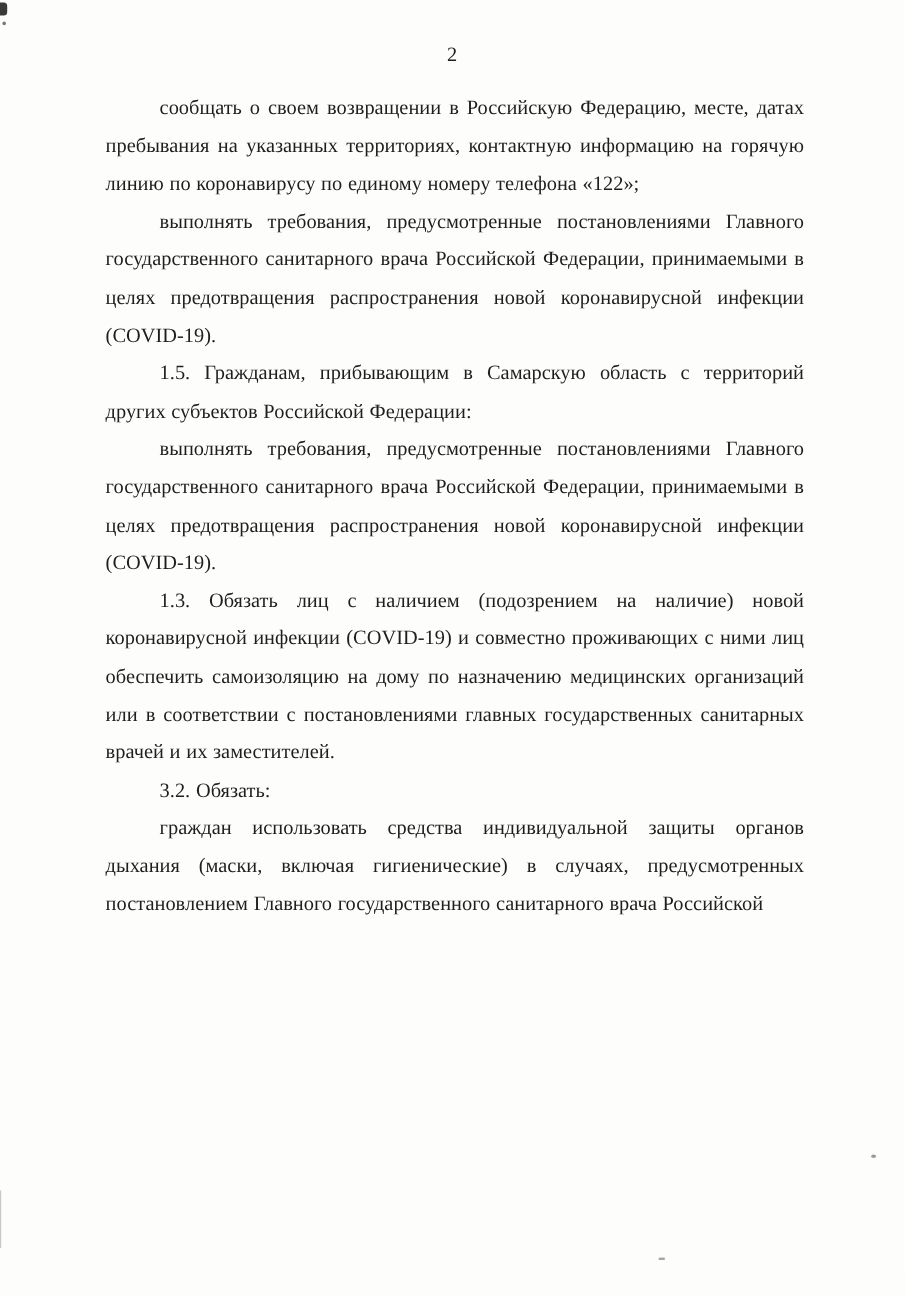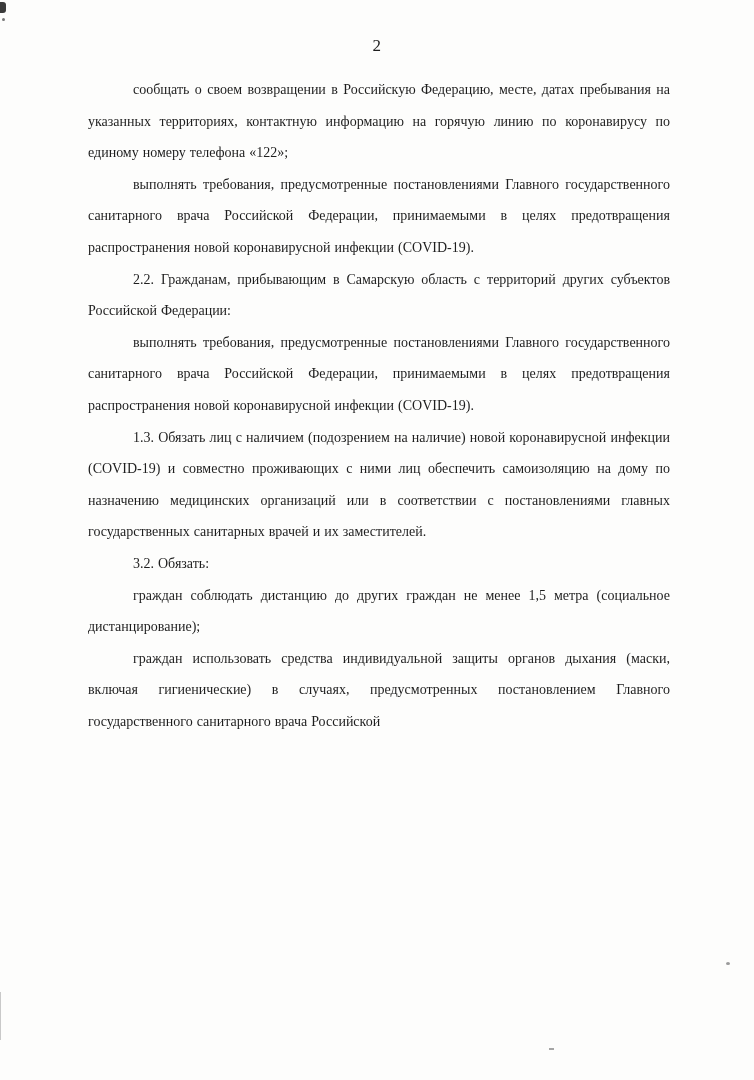--- a/index.html
+++ b/index.html
@@ -26,21 +26,21 @@
     letter-spacing: 0.5px;
   }
   .content {
     position: absolute;
     top: 74px;
     left: 88px;
     width: 582px;
   }
   .content p {
     margin: 0;
-    font-size: 14px;
+    font-size: 17px;
     line-height: 31.6px;
     text-align: justify;
     text-indent: 45px;
     word-spacing: 0.5px;
   }
   
   .artifact {
     position: absolute;
     background: #3a3a3a;
   }
@@ -75,25 +75,24 @@
 </head>
 <body>
 
 <div class="page">
 
   <div class="page-number">2</div>
 
   <div class="content">
     <p>сообщать о своем возвращении в Российскую Федерацию, месте, датах пребывания на указанных территориях, контактную информацию на горячую линию по коронавирусу по единому номеру телефона «122»;</p>
     <p>выполнять требования, предусмотренные постановлениями Главного государственного санитарного врача Российской Федерации, принимаемыми в целях предотвращения распространения новой коронавирусной инфекции (COVID-19).</p>
-    <p>2.2. Гражданам, прибывающим в Самарскую область с территорий других субъектов Российской Федерации:</p>
+    <p>1.5. Гражданам, прибывающим в Самарскую область с территорий других субъектов Российской Федерации:</p>
     <p>выполнять требования, предусмотренные постановлениями Главного государственного санитарного врача Российской Федерации, принимаемыми в целях предотвращения распространения новой коронавирусной инфекции (COVID-19).</p>
     <p>1.3. Обязать лиц с наличием (подозрением на наличие) новой коронавирусной инфекции (COVID-19) и совместно проживающих с ними лиц обеспечить самоизоляцию на дому по назначению медицинских организаций или в соответствии с постановлениями главных государственных санитарных врачей и их заместителей.</p>
     <p>3.2. Обязать:</p>
-    <p>граждан соблюдать дистанцию до других граждан не менее 1,5 метра (социальное дистанцирование);</p>
     <p>граждан использовать средства индивидуальной защиты органов дыхания (маски, включая гигиенические) в случаях, предусмотренных постановлением Главного государственного санитарного врача Российской</p>
   </div>
 
   <div class="artifact corner-mark"></div>
   <div class="artifact corner-dot"></div>
   <div class="artifact right-dot"></div>
   <div class="artifact bottom-dash"></div>
   <div class="artifact left-edge-line"></div>
 
 </div>

